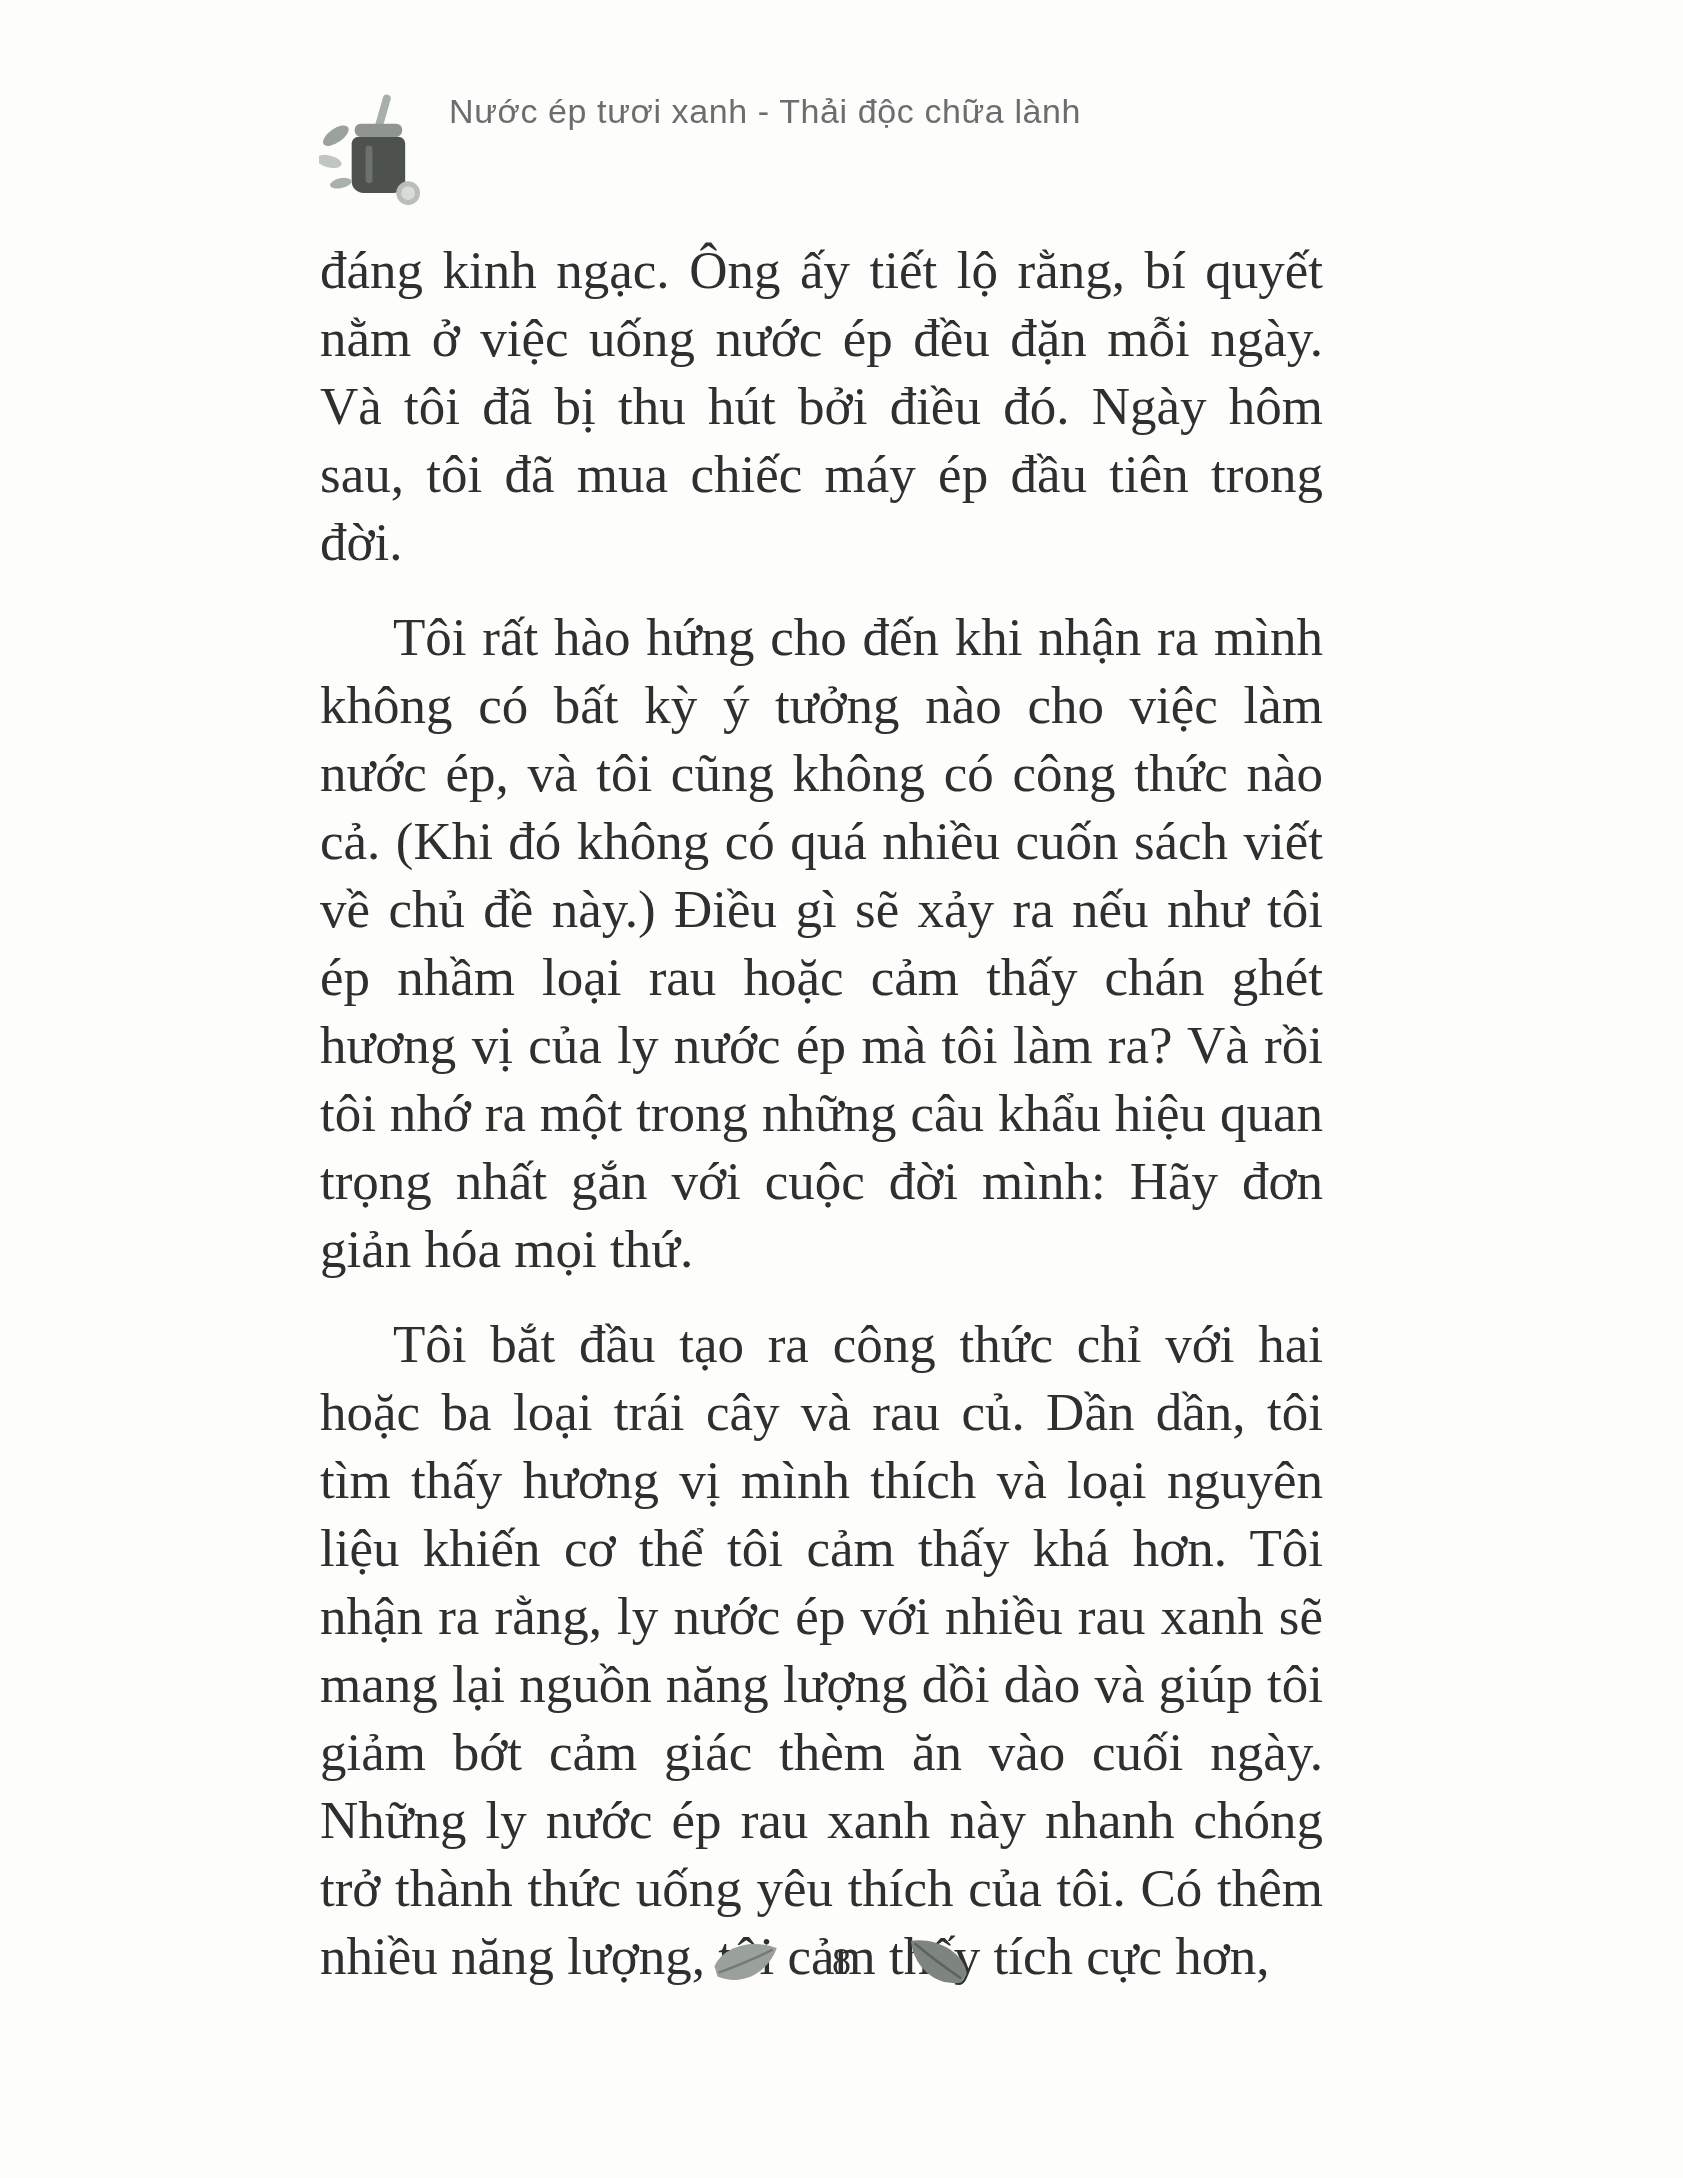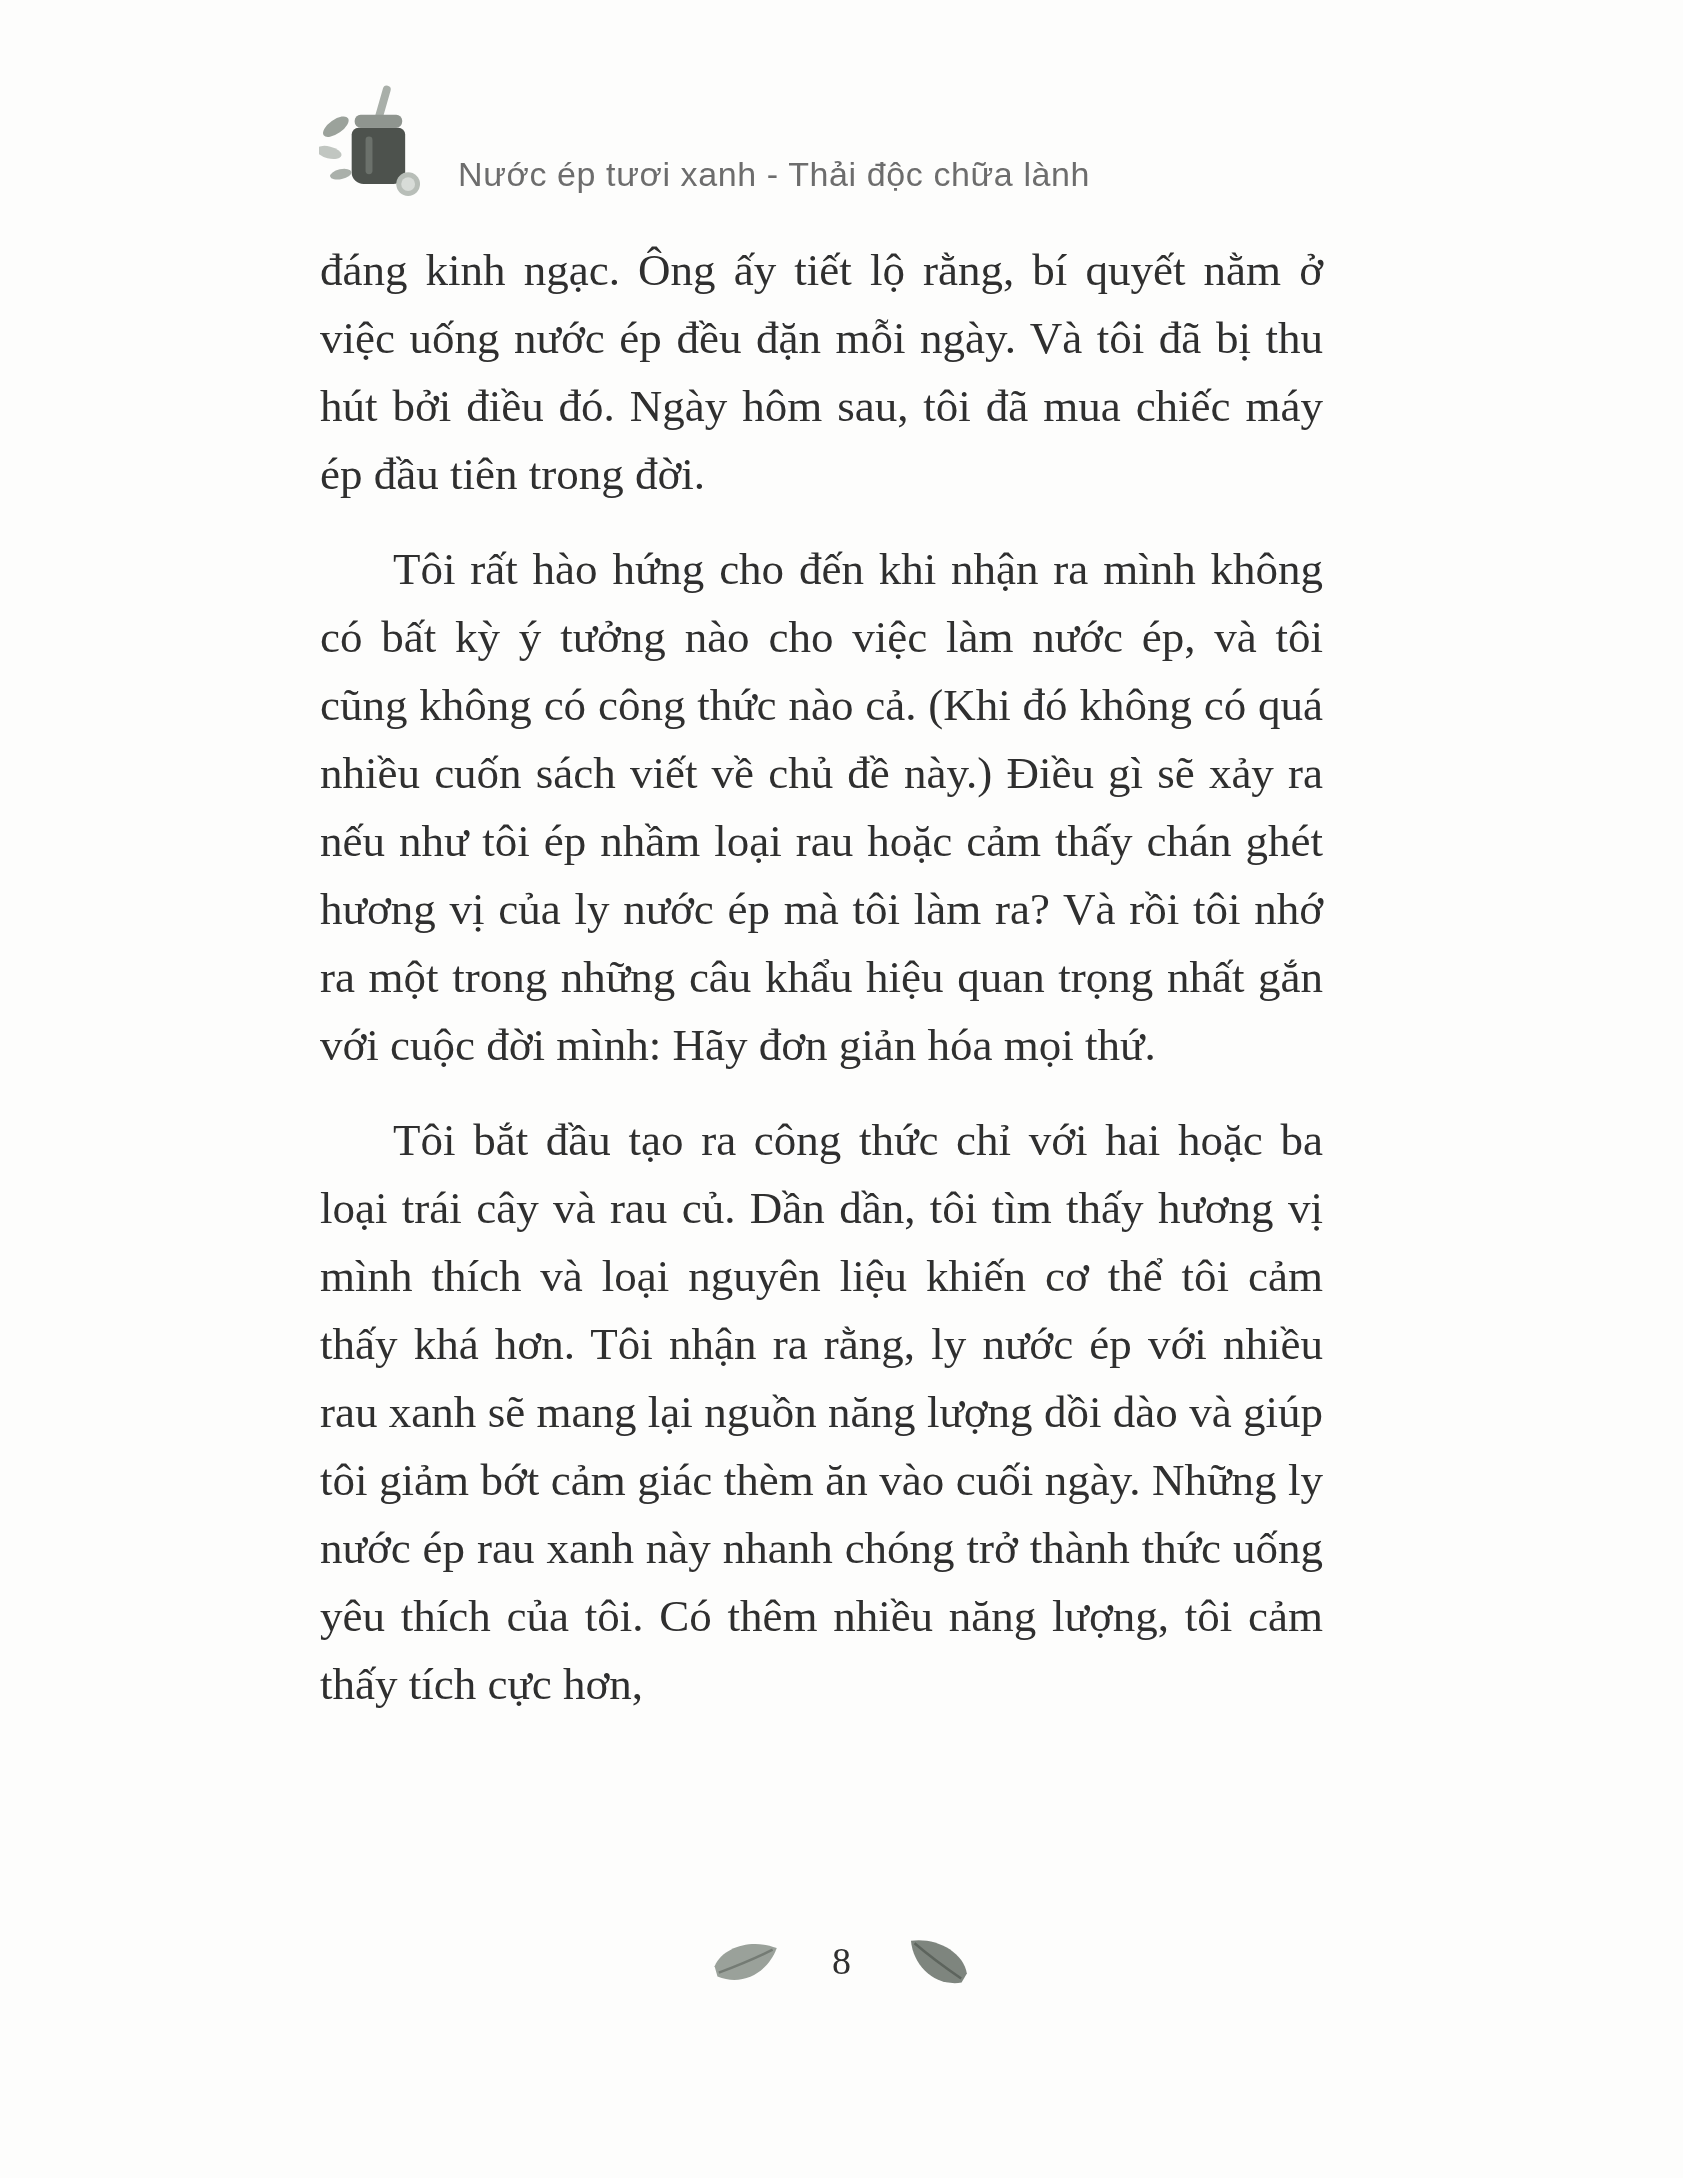--- a/index.html
+++ b/index.html
@@ -12,44 +12,44 @@
   }
   .page {
     position: relative;
     width: 1683px;
     height: 2178px;
     background: var(--paper, #fdfdfc);
     overflow: hidden;
   }
   .header {
     position: absolute;
-    top: 83px;
+    top: 92px;
     left: 319px;
     display: flex;
-    align-items: flex-end;
-    gap: 36px;
+    align-items: flex-start;
+    gap: 27px;
   }
   .header-icon {
     width: 103px;
     height: 121px;
     flex: 0 0 auto;
   }
   .header-title {
     font-family: "Liberation Sans", "DejaVu Sans", sans-serif;
     font-size: 34px;
     color: var(--header-text, #6d6d6d);
     letter-spacing: 0.6px;
     padding-bottom: 10px;
   }
   .body-text {
     position: absolute;
     top: 236px;
     left: 320px;
     width: 1003px;
-    font-size: 45px;
+    font-size: 53px;
     line-height: 68px;
     color: var(--ink, #2f2f2f);
     text-align: justify;
   }
   .body-text p {
     margin: 0 0 27px 0;
   }
   .body-text p.indent {
     text-indent: 73px;
   }

